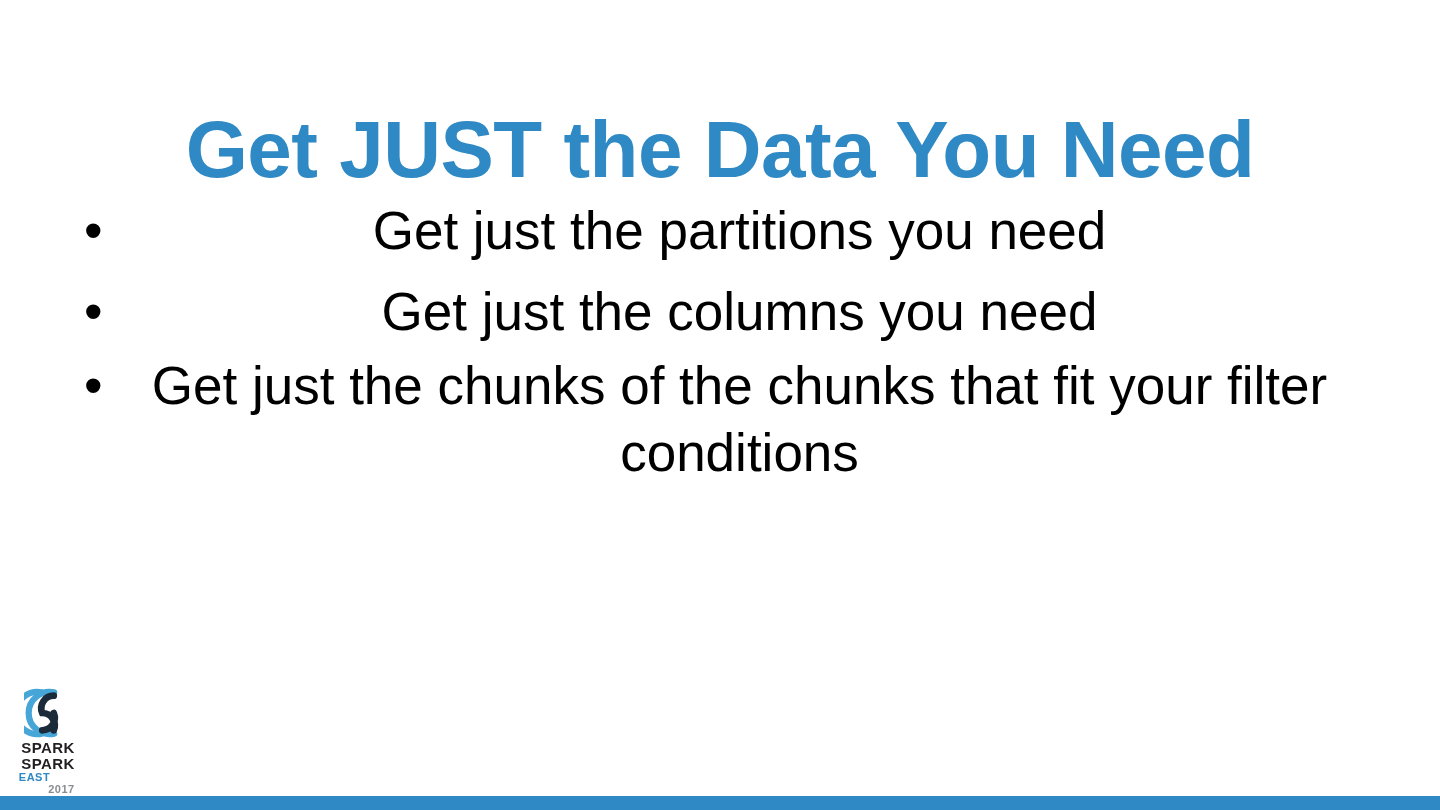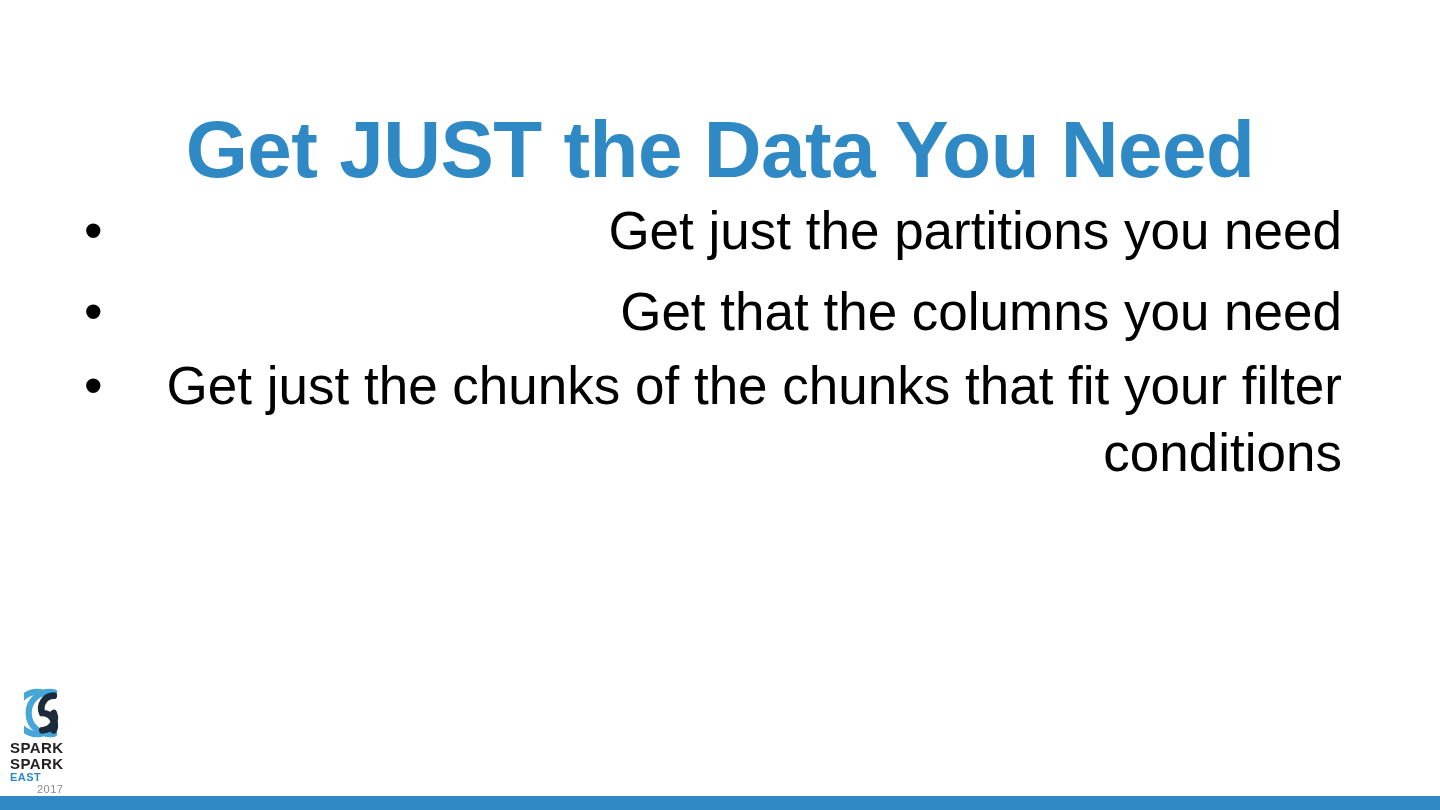--- a/index.html
+++ b/index.html
@@ -58,40 +58,40 @@
     width: 65px;
     font-size: 53px;
     line-height: inherit;
     text-align: left;
     padding-left: 12px;
     box-sizing: border-box;
     color: #000000;
   }
   .bullet-text {
     flex: 1 1 auto;
-    text-align: right;
+    text-align: center;
   }
 
   
   .logo {
     position: absolute;
     left: 10px;
     top: 688px;
     width: 76px;
     height: 98px;
   }
   .logo-mark {
     display: block;
     margin: 0 auto;
     width: 48px;
     height: 50px;
   }
   .logo-wordmark {
     margin-top: 2px;
-    text-align: left;
+    text-align: center;
     font-family: "Liberation Sans", sans-serif;
     font-weight: bold;
     line-height: 1.04;
   }
   .logo-line-spark,
   .logo-line-summit {
     font-size: 15px;
     letter-spacing: 0.4px;
     color: #231F20;
   }
@@ -99,21 +99,21 @@
     font-size: 11px;
     letter-spacing: 0.5px;
     margin-top: 1px;
   }
   .logo-east {
     color: #2E89C4;
     font-weight: bold;
   }
   .logo-year {
     color: #8A8D8F;
-    font-weight: normal;
+    font-weight: bold;
     margin-left: 27px;
   }
 
   
   .bottom-bar {
     position: absolute;
     left: 0;
     bottom: 0;
     width: 1440px;
     height: 14px;
@@ -129,21 +129,21 @@
 
   <div class="body-block">
 
     <div class="bullet-row">
       <span class="bullet-marker">•</span>
       <span class="bullet-text">Get just the partitions you need</span>
     </div>
 
     <div class="bullet-row">
       <span class="bullet-marker">•</span>
-      <span class="bullet-text">Get that the columns you need</span>
+      <span class="bullet-text">Get just the columns you need</span>
     </div>
 
     <div class="bullet-row wrapped">
       <span class="bullet-marker">•</span>
       <span class="bullet-text">Get just the chunks of the chunks that fit your filter conditions</span>
     </div>
 
   </div>
 
   <div class="logo">

